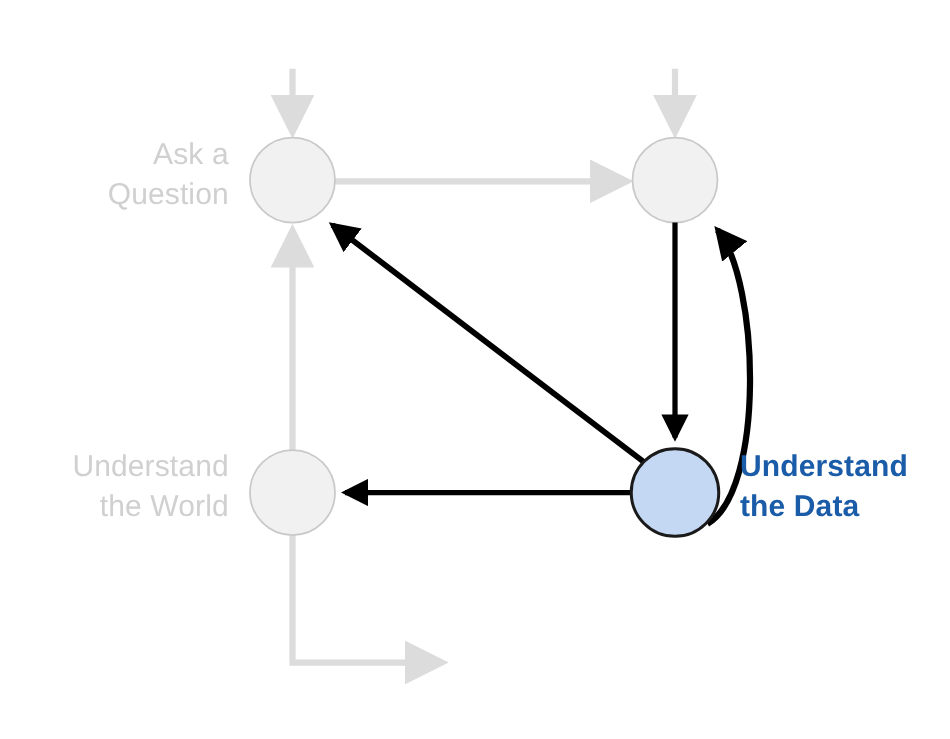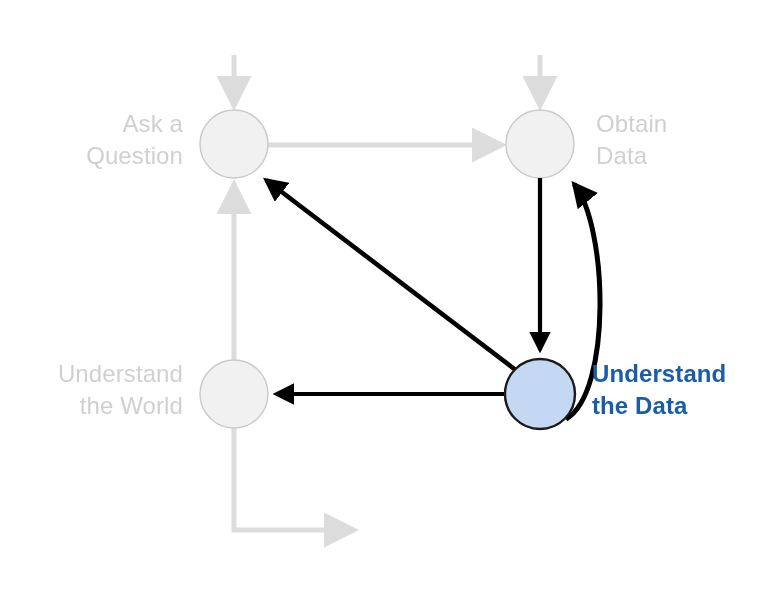--- a/index.html
+++ b/index.html
@@ -115,22 +115,20 @@
 
       <line x1="505" y1="394" x2="276" y2="394" stroke="#000000" stroke-width="4.2" marker-end="url(#arrow-active)"></line>
     </g>
 
     <circle cx="540" cy="394" r="35" fill="#c4d8f4" stroke="#1a1a1a" stroke-width="2.4"></circle>
   </svg>
 
   <div class="node-label dim label-right-align" id="label-ask">Ask a
 Question</div>
 
-  <div class="node-label dim label-left-align" id="label-obtain">Obtain
-Data</div>
 
   <div class="node-label dim label-right-align" id="label-world">Understand
 the World</div>
 
   <div class="node-label highlight label-left-align" id="label-data">Understand
 the Data</div>
 
 
 </div>
 

